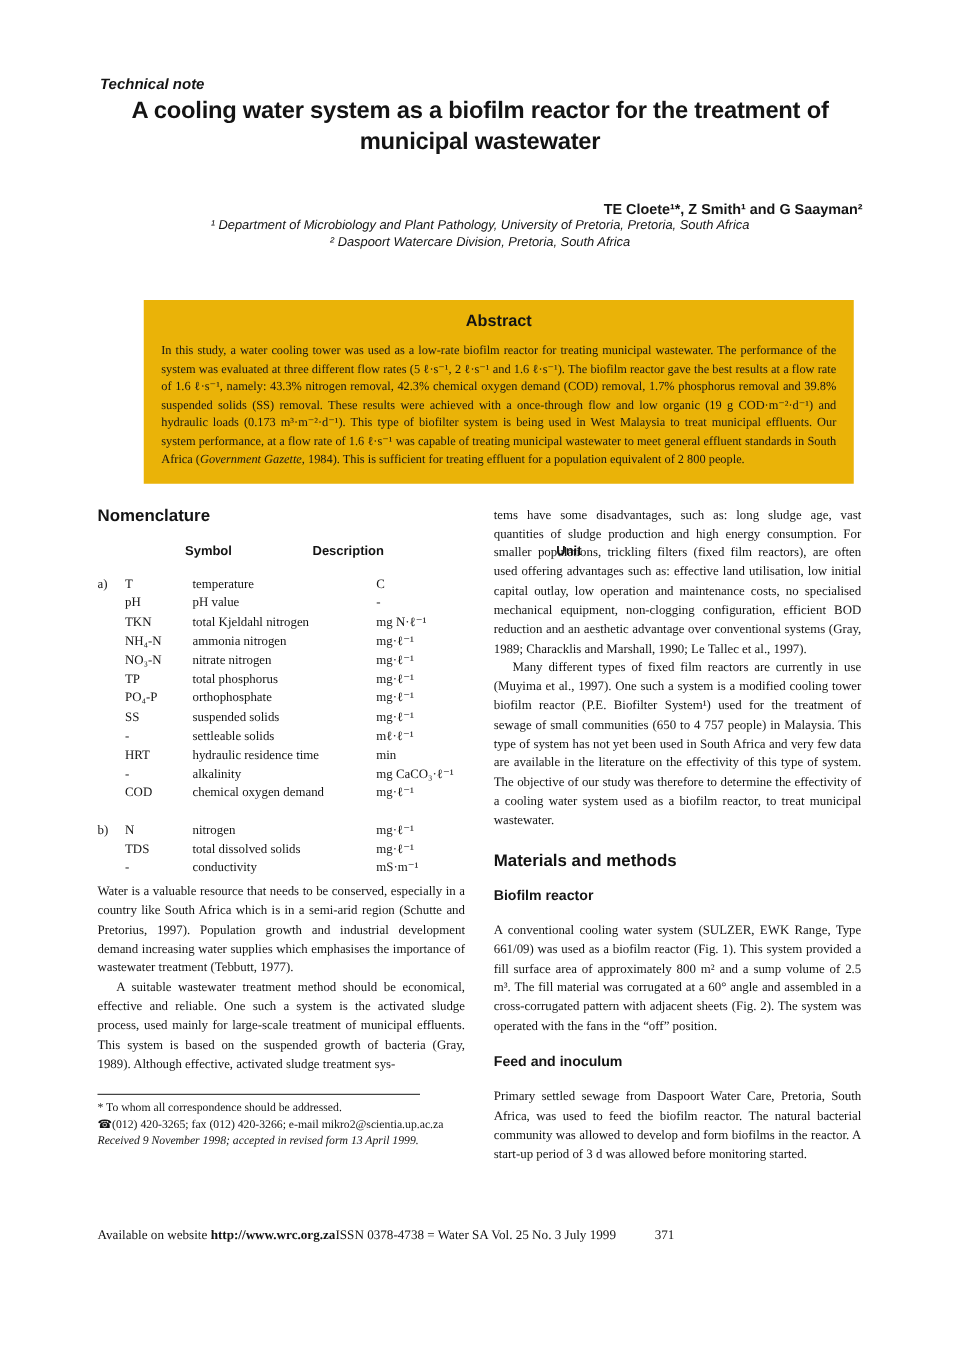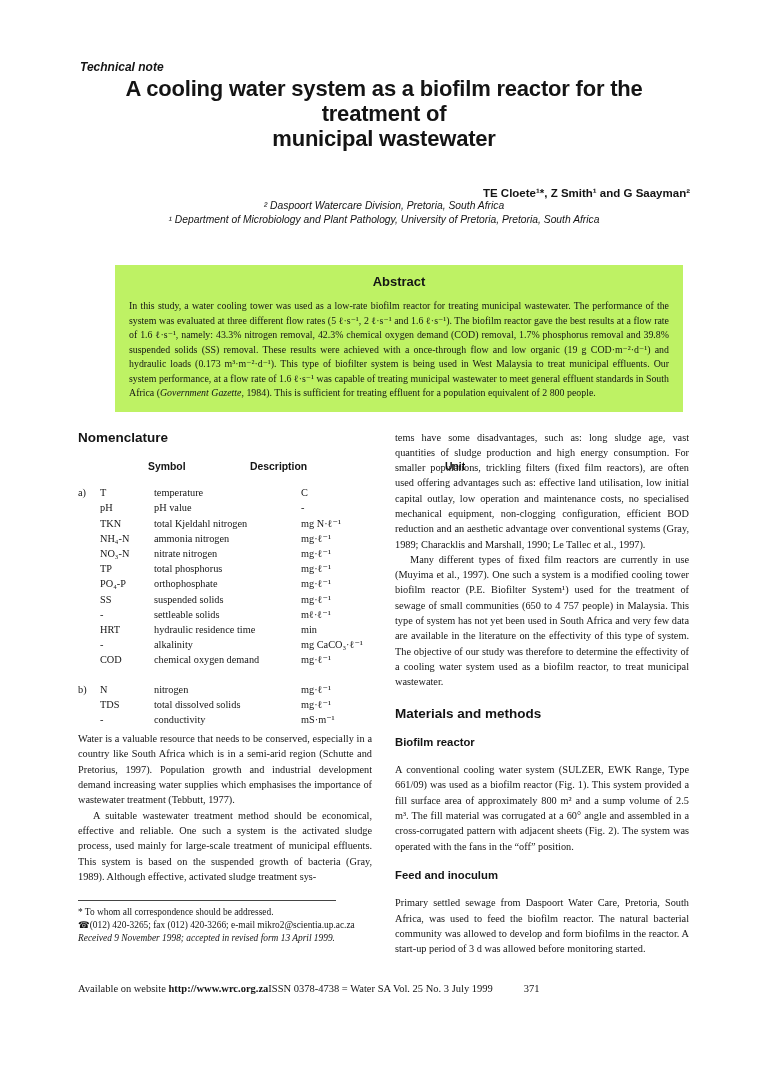--- a/index.html
+++ b/index.html
@@ -8,34 +8,34 @@
     font-family:"Liberation Serif","DejaVu Serif",serif;color:#141414;
     overflow:hidden;
   }
   .page{position:absolute;inset:0;padding:56px 78px 0 78px;box-sizing:border-box;}
   .kicker{
     font-family:"Liberation Sans","DejaVu Sans",sans-serif;
     font-style:italic;font-weight:bold;font-size:12px;margin:4px 0 2px 2px;
   }
   .title{
     font-family:"Liberation Sans","DejaVu Sans",sans-serif;
-    font-weight:bold;font-size:22px;line-height:25px;text-align:center;
+    font-weight:bold;font-size:19px;line-height:25px;text-align:center;
     margin:2px 0 0 0;letter-spacing:-0.2px;
   }
   .authors{
     margin-top:36px;text-align:right;
     font-family:"Liberation Sans","DejaVu Sans",sans-serif;
     font-weight:bold;font-size:11.5px;
   }
   .affil{
     text-align:center;font-family:"Liberation Sans","DejaVu Sans",sans-serif;
     font-style:italic;font-size:10.3px;line-height:14px;
   }
   .abstract-box{
-    margin:38px 7px 0 37px;background:#bef264;
+    margin:38px 7px 0 37px;background:#eab308;
     padding:9px 14px 11px 14px;
   }
   .abstract-title{
     text-align:center;font-family:"Liberation Sans","DejaVu Sans",sans-serif;
     font-weight:bold;font-size:13px;margin-bottom:10px;
   }
   .abstract-body{
     margin:0;font-size:9.9px;line-height:14.5px;text-align:justify;
   }
   .columns{display:flex;gap:23px;margin-top:18px;}
@@ -73,22 +73,22 @@
 </head>
 <body>
 
 <div class="page">
 
   <div class="kicker">Technical note</div>
 
   <h1 class="title"><span>A cooling water system as a biofilm reactor for the treatment of</span><br><span>municipal wastewater</span></h1>
 
   <div class="authors">TE Cloete¹*, Z Smith¹ and G Saayman²</div>
+  <div class="affil">¹ Department of Microbiology and Plant Pathology, University of Pretoria, Pretoria, South Africa</div>
   <div class="affil">² Daspoort Watercare Division, Pretoria, South Africa</div>
-  <div class="affil">¹ Department of Microbiology and Plant Pathology, University of Pretoria, Pretoria, South Africa</div>
 
   <div class="abstract-box">
     <div class="abstract-title">Abstract</div>
     <p class="abstract-body"><span>In this study, a water cooling tower was used as a low-rate biofilm reactor for treating municipal wastewater. The performance of the system was evaluated at three different flow rates (5 ℓ·s⁻¹, 2 ℓ·s⁻¹ and 1.6 ℓ·s⁻¹). The biofilm reactor gave the best results at a flow rate of 1.6 ℓ·s⁻¹, namely: 43.3% nitrogen removal, 42.3% chemical oxygen demand (COD) removal, 1.7% phosphorus removal and 39.8% suspended solids (SS) removal. These results were achieved with a once-through flow and low organic (19 g COD·m⁻²·d⁻¹) and hydraulic loads (0.173 m³·m⁻²·d⁻¹).  This type of biofilter system is being used in West Malaysia to treat municipal effluents. Our system performance, at a flow rate of 1.6 ℓ·s⁻¹ was capable of treating municipal wastewater to meet general effluent standards in South Africa (</span><i>Government Gazette</i><span>, 1984).  This is sufficient for treating effluent for a population equivalent of 2 800 people.</span></p>
   </div>
 
   <div class="columns">
 
     <div class="col">
       <h2 class="first">Nomenclature</h2>

